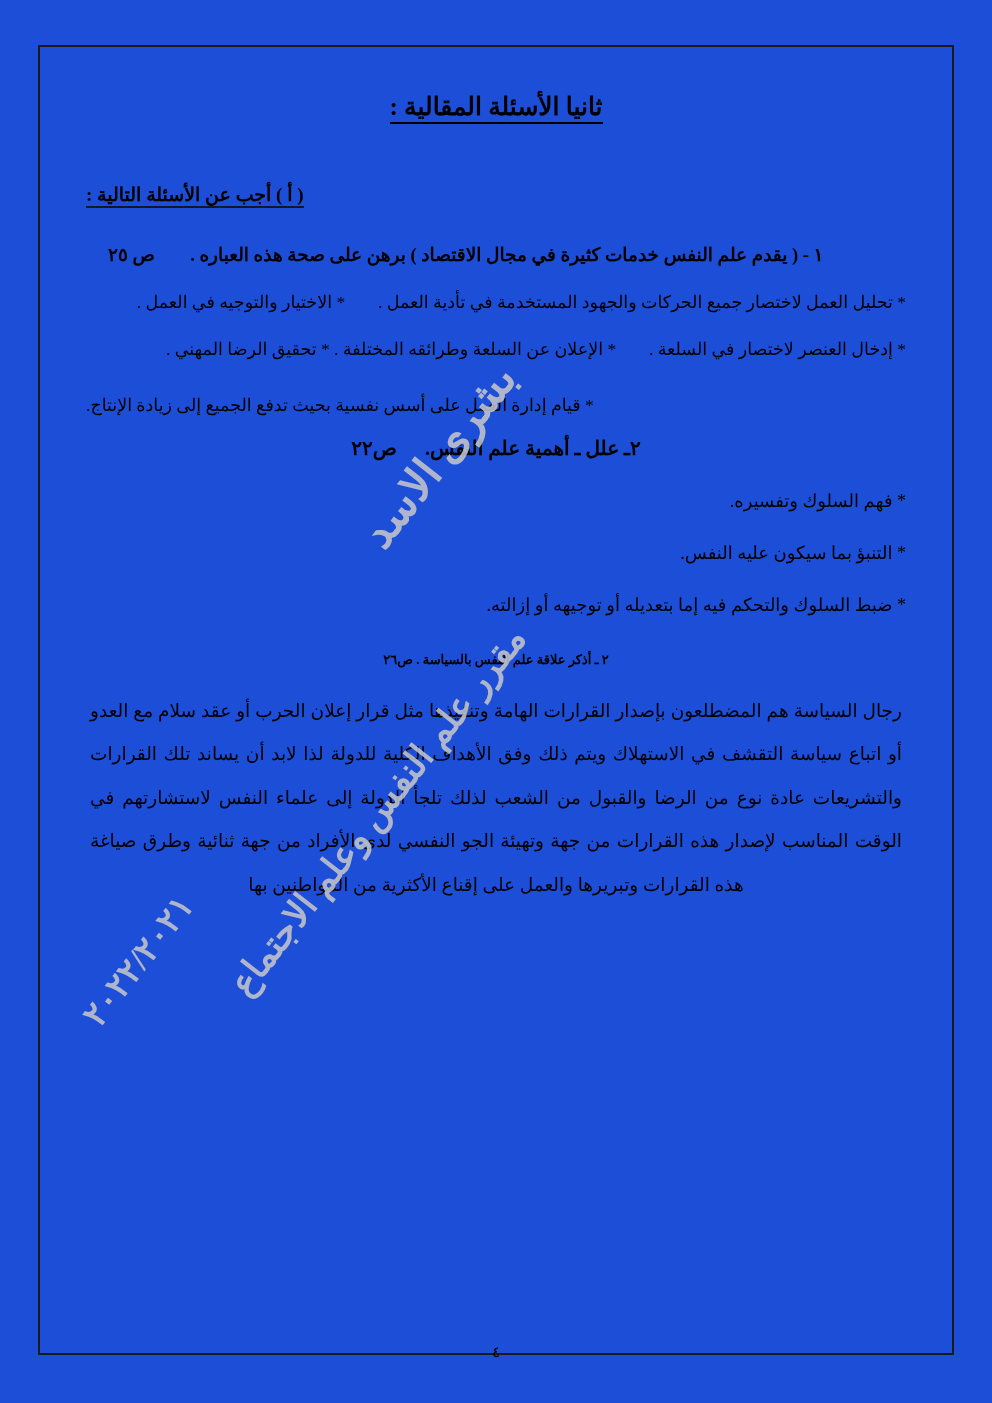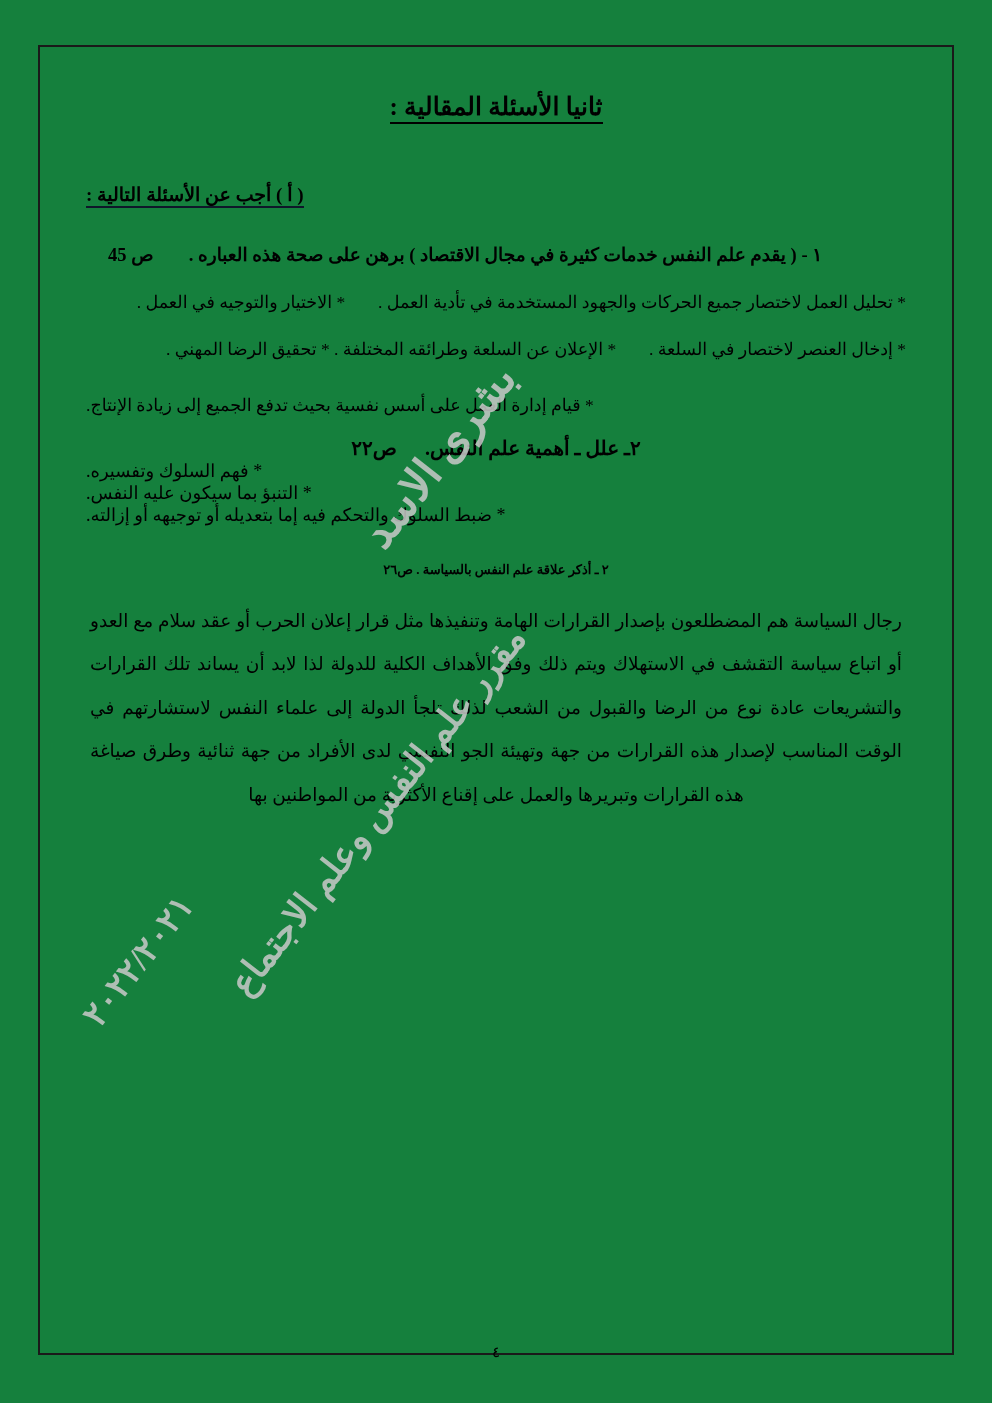--- a/index.html
+++ b/index.html
@@ -7,21 +7,21 @@
     padding: 0;
     background: #ffffff;
   }
   body {
     font-family: "Liberation Serif", serif;
   }
   .page {
     position: relative;
     width: 992px;
     height: 1403px;
-    background: #15803d;
+    background: #1d4ed8;
     overflow: hidden;
   }
   .page-border {
     position: absolute;
     left: 38px;
     top: 45px;
     width: 916px;
     height: 1310px;
     border: 2.5px solid #1a1a1a;
     box-sizing: border-box;
@@ -89,21 +89,22 @@
     font-size: 20px;
     font-weight: bold;
     text-align: center;
     margin: 20px 0 0 0;
     color: #000;
   }
   .q2 .sp { display:inline-block; width: 18px; }
   .list-line {
     font-size: 18px;
     color: #000;
-    text-align: left;
+    text-align: right;
+    margin-top: 30px;
   }
   .q3 {
     font-size: 13px;
     font-weight: bold;
     text-align: center;
     margin: 36px 0 0 0;
     color: #000;
   }
   .para {
     font-size: 18.5px;
@@ -175,21 +176,21 @@
       <span>ثانيا الأسئلة المقالية :</span>
     </div>
 
     <div class="subhead">
       <span>( أ ) أجب عن الأسئلة التالية :</span>
     </div>
 
     <div class="q1">
       <span>١ - ( يقدم علم النفس خدمات كثيرة في مجال الاقتصاد  ) برهن على صحة هذه العباره  .</span>
       <span class="gap" style="display:inline-block;width:26px"></span>
-      <span>ص 45</span>
+      <span>ص ٢٥</span>
     </div>
 
     <div class="bullets-row">
       <span>* تحليل العمل لاختصار جميع الحركات والجهود المستخدمة في تأدية العمل  .</span>
       <span class="gap"></span>
       <span>* الاختيار والتوجيه في العمل  .</span>
     </div>
 
     <div class="bullets-row">
       <span>* إدخال العنصر لاختصار في السلعة .</span>

